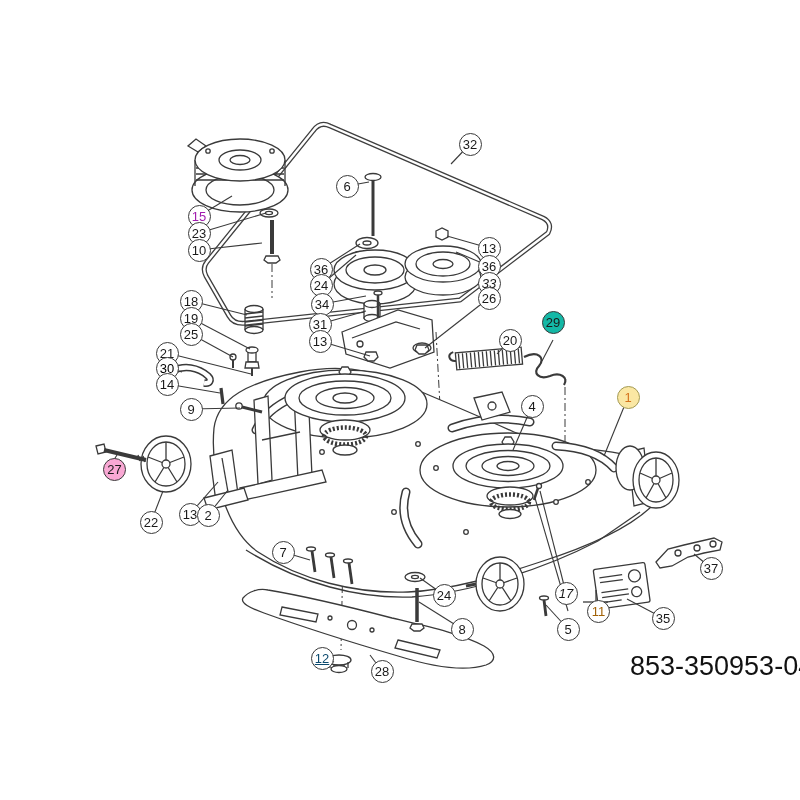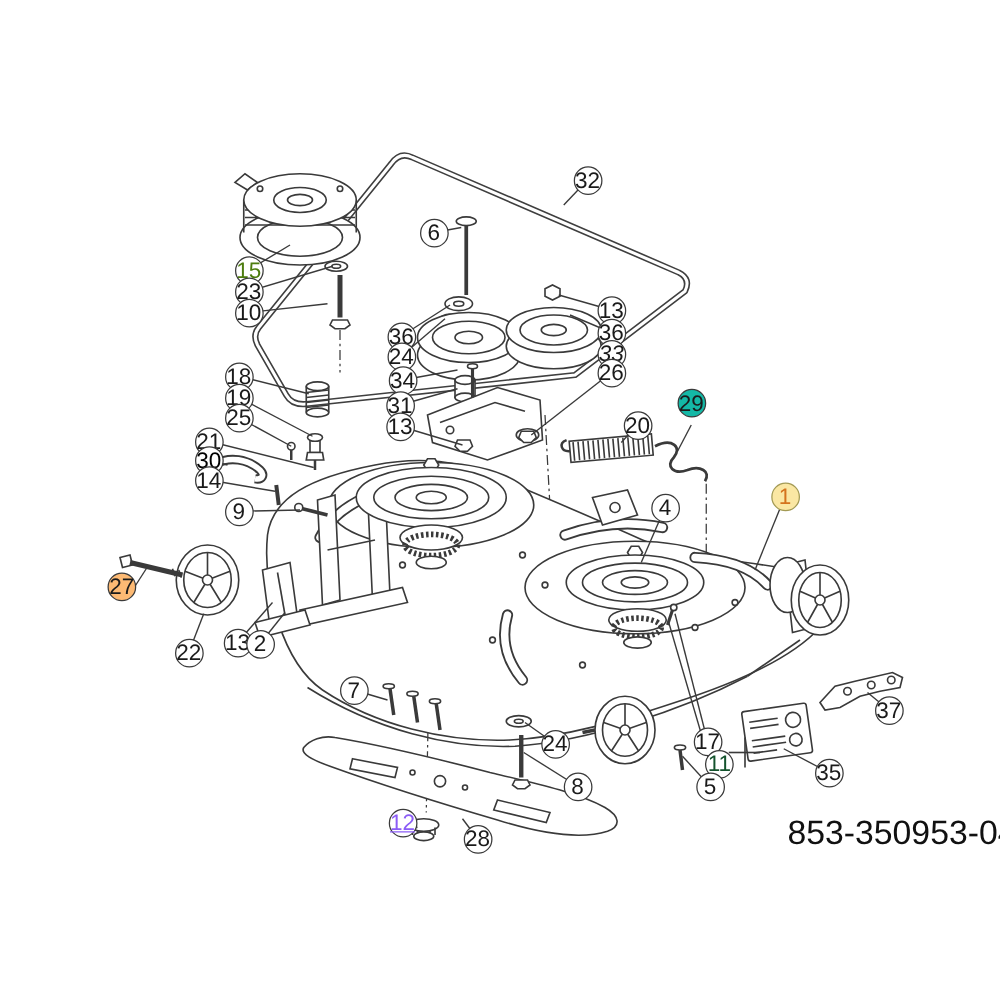--- a/index.html
+++ b/index.html
@@ -6,21 +6,21 @@
   .canvas{
     position:relative;width:800px;height:800px;background:#ffffff;overflow:hidden;
     font-family:"Liberation Sans", sans-serif;
   }
   svg{position:absolute;left:0;top:0;}
   .art{stroke:#3a3a3a;fill:none;stroke-width:1.3;}
   .leader{stroke:#3a3a3a;stroke-width:1.1;}
   .callout{
     position:absolute;width:23px;height:23px;border-radius:50%;
     box-sizing:border-box;border:1.6px solid #3a3a3a;background:#ffffff;
-    color:#1a1a1a;font-size:18px;line-height:1;display:flex;
+    color:#1a1a1a;font-size:13px;line-height:1;display:flex;
     align-items:center;justify-content:center;cursor:pointer;user-select:none;
   }
   .part-number{
     position:absolute;left:630px;top:651px;width:170px;
     font-size:27px;color:#111111;white-space:nowrap;
   }
 </style>
 </head>
 <body>
 
@@ -342,21 +342,21 @@
           <line x1="568" y1="629" x2="546" y2="605" class="leader"></line>
           <line x1="663" y1="618" x2="627" y2="599" class="leader"></line>
           <line x1="711" y1="568" x2="694" y2="554" class="leader"></line>
           <line x1="532" y1="406" x2="513" y2="450" class="leader"></line>
           <line x1="628" y1="397" x2="604" y2="456" class="leader"></line>
         </g>
     </g>
   </svg>
 
   <div id="callout-layer">
-      <div class="callout" style="left: 187.5px; top: 204.5px; background: rgb(255, 255, 255); border-color: rgb(58, 58, 58); color: #4d7c0f;">15</div>
+      <div class="callout" style="left: 187.5px; top: 204.5px; background: rgb(255, 255, 255); border-color: rgb(58, 58, 58); color: #a21caf;">15</div>
       <div class="callout" style="left: 187.5px; top: 221.5px; background: rgb(255, 255, 255); border-color: rgb(58, 58, 58); color: rgb(26, 26, 26);">23</div>
       <div class="callout" style="left: 187.5px; top: 238.5px; background: rgb(255, 255, 255); border-color: rgb(58, 58, 58); color: rgb(26, 26, 26);">10</div>
       <div class="callout" style="left: 335.5px; top: 174.5px; background: rgb(255, 255, 255); border-color: rgb(58, 58, 58); color: rgb(26, 26, 26);">6</div>
       <div class="callout" style="left: 458.5px; top: 132.5px; background: rgb(255, 255, 255); border-color: rgb(58, 58, 58); color: rgb(26, 26, 26);">32</div>
       <div class="callout" style="left: 309.5px; top: 257.5px; background: rgb(255, 255, 255); border-color: rgb(58, 58, 58); color: rgb(26, 26, 26);">36</div>
       <div class="callout" style="left: 309.5px; top: 273.5px; background: rgb(255, 255, 255); border-color: rgb(58, 58, 58); color: rgb(26, 26, 26);">24</div>
       <div class="callout" style="left: 310.5px; top: 292.5px; background: rgb(255, 255, 255); border-color: rgb(58, 58, 58); color: rgb(26, 26, 26);">34</div>
       <div class="callout" style="left: 308.5px; top: 312.5px; background: rgb(255, 255, 255); border-color: rgb(58, 58, 58); color: rgb(26, 26, 26);">31</div>
       <div class="callout" style="left: 308.5px; top: 329.5px; background: rgb(255, 255, 255); border-color: rgb(58, 58, 58); color: rgb(26, 26, 26);">13</div>
       <div class="callout" style="left: 477.5px; top: 236.5px; background: rgb(255, 255, 255); border-color: rgb(58, 58, 58); color: rgb(26, 26, 26);">13</div>
@@ -365,31 +365,31 @@
       <div class="callout" style="left: 477.5px; top: 286.5px; background: rgb(255, 255, 255); border-color: rgb(58, 58, 58); color: rgb(26, 26, 26);">26</div>
       <div class="callout" style="left: 498.5px; top: 328.5px; background: rgb(255, 255, 255); border-color: rgb(58, 58, 58); color: rgb(26, 26, 26); text-align: center;">20</div>
       <div class="callout" style="left: 541.5px; top: 311px; background: #14b8a6; border-color: rgb(58, 58, 58); color: rgb(26, 26, 26);">29</div>
       <div class="callout" style="left: 179.5px; top: 289.5px; background: rgb(255, 255, 255); border-color: rgb(58, 58, 58); color: rgb(26, 26, 26);">18</div>
       <div class="callout" style="left: 179.5px; top: 306.5px; background: rgb(255, 255, 255); border-color: rgb(58, 58, 58); color: rgb(26, 26, 26);">19</div>
       <div class="callout" style="left: 179.5px; top: 322.5px; background: rgb(255, 255, 255); border-color: rgb(58, 58, 58); color: rgb(26, 26, 26);">25</div>
       <div class="callout" style="left: 155.5px; top: 341.5px; background: rgb(255, 255, 255); border-color: rgb(58, 58, 58); color: rgb(26, 26, 26);">21</div>
       <div class="callout" style="left: 155.5px; top: 356.5px; background: rgb(255, 255, 255); border-color: rgb(58, 58, 58); color: #000000;">30</div>
       <div class="callout" style="left: 155.5px; top: 372.5px; background: rgb(255, 255, 255); border-color: rgb(58, 58, 58); color: rgb(26, 26, 26);">14</div>
       <div class="callout" style="left: 179.5px; top: 397.5px; background: rgb(255, 255, 255); border-color: rgb(58, 58, 58); color: rgb(26, 26, 26);">9</div>
-      <div class="callout" style="left: 86px; top: 457.5px; background: #fdba74; border-color: rgb(58, 58, 58); color: rgb(26, 26, 26);">27</div>
+      <div class="callout" style="left: 103px; top: 457.5px; background: #f9a8d4; border-color: rgb(58, 58, 58); color: rgb(26, 26, 26);">27</div>
       <div class="callout" style="left: 139.5px; top: 510.5px; background: rgb(255, 255, 255); border-color: rgb(58, 58, 58); color: rgb(26, 26, 26);">22</div>
       <div class="callout" style="left: 178.5px; top: 502.5px; background: rgb(255, 255, 255); border-color: rgb(58, 58, 58); color: rgb(26, 26, 26);">13</div>
       <div class="callout" style="left: 196.5px; top: 503.5px; background: rgb(255, 255, 255); border-color: rgb(58, 58, 58); color: rgb(26, 26, 26);">2</div>
       <div class="callout" style="left: 271.5px; top: 540.5px; background: rgb(255, 255, 255); border-color: rgb(58, 58, 58); color: rgb(26, 26, 26);">7</div>
       <div class="callout" style="left: 432.5px; top: 583.5px; background: rgb(255, 255, 255); border-color: rgb(58, 58, 58); color: rgb(26, 26, 26);">24</div>
       <div class="callout" style="left: 450.5px; top: 617.5px; background: rgb(255, 255, 255); border-color: rgb(58, 58, 58); color: rgb(26, 26, 26);">8</div>
-      <div class="callout" style="left: 310.5px; top: 646.5px; background: rgb(255, 255, 255); border-color: rgb(58, 58, 58); color: #8b5cf6; text-decoration: underline;">12</div>
+      <div class="callout" style="left: 310.5px; top: 646.5px; background: rgb(255, 255, 255); border-color: rgb(58, 58, 58); color: #0c4a6e; text-decoration: underline;">12</div>
       <div class="callout" style="left: 370.5px; top: 659.5px; background: rgb(255, 255, 255); border-color: rgb(58, 58, 58); color: rgb(26, 26, 26);">28</div>
-      <div class="callout" style="left: 554.5px; top: 581.5px; background: rgb(255, 255, 255); border-color: rgb(58, 58, 58); color: rgb(26, 26, 26);">17</div>
-      <div class="callout" style="left: 564px; top: 599.5px; background: rgb(255, 255, 255); border-color: rgb(58, 58, 58); color: #14532d;">11</div>
+      <div class="callout" style="left: 554.5px; top: 581.5px; background: rgb(255, 255, 255); border-color: rgb(58, 58, 58); color: rgb(26, 26, 26); font-style: italic;">17</div>
+      <div class="callout" style="left: 587px; top: 599.5px; background: rgb(255, 255, 255); border-color: rgb(58, 58, 58); color: #a16207;">11</div>
       <div class="callout" style="left: 556.5px; top: 617.5px; background: rgb(255, 255, 255); border-color: rgb(58, 58, 58); color: rgb(26, 26, 26);">5</div>
       <div class="callout" style="left: 651.5px; top: 606.5px; background: rgb(255, 255, 255); border-color: rgb(58, 58, 58); color: rgb(26, 26, 26);">35</div>
       <div class="callout" style="left: 699.5px; top: 556.5px; background: rgb(255, 255, 255); border-color: rgb(58, 58, 58); color: rgb(26, 26, 26);">37</div>
       <div class="callout" style="left: 520.5px; top: 394.5px; background: rgb(255, 255, 255); border-color: rgb(58, 58, 58); color: rgb(26, 26, 26);">4</div>
       <div class="callout" style="left: 616.5px; top: 385.5px; background: rgb(250, 231, 163); border-color: rgb(163, 154, 84); color: rgb(212, 115, 29);">1</div>
     </div>
 
   <div class="part-number">853-350953-04</div>
 </div>
 

